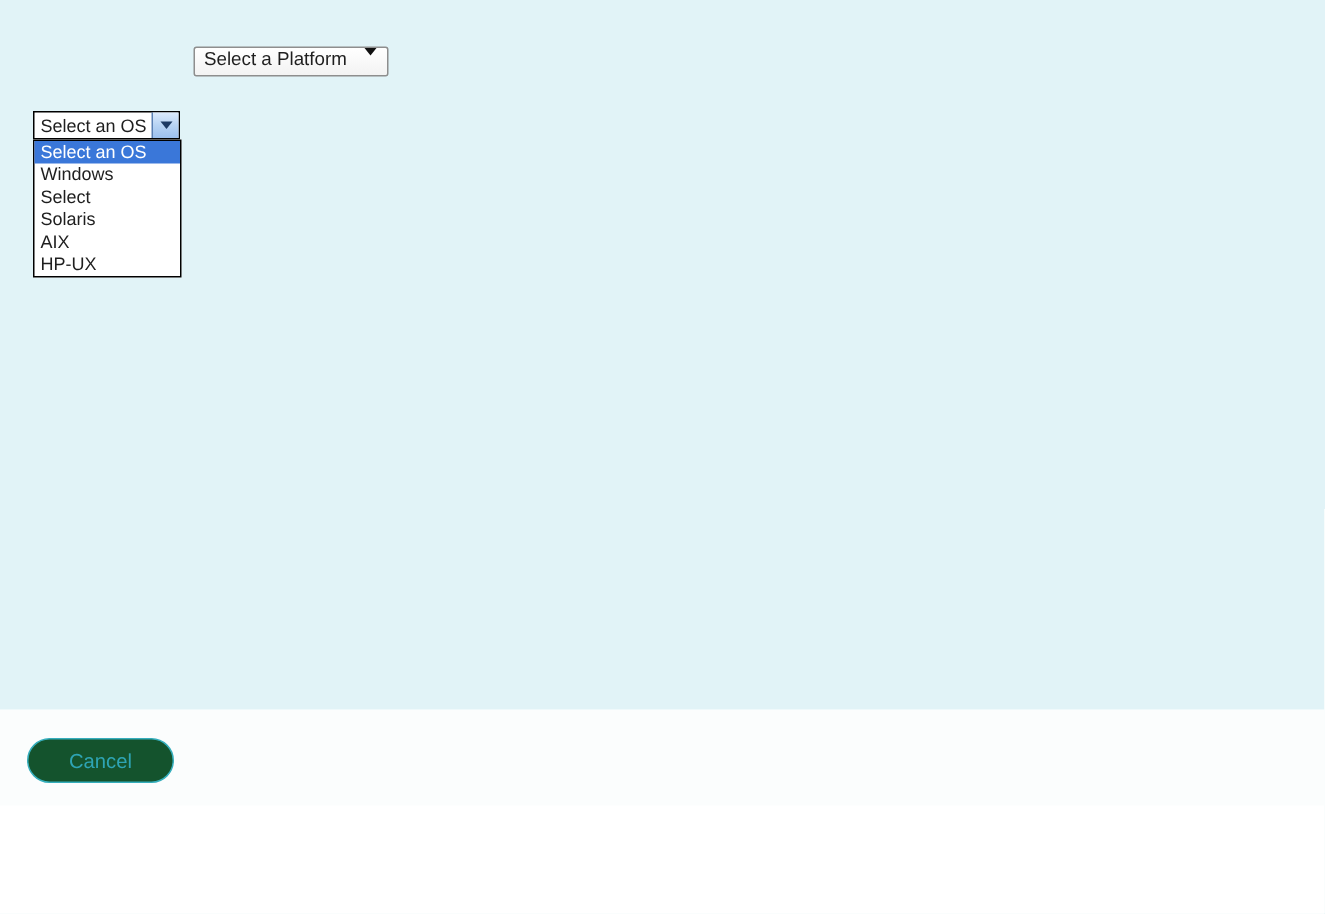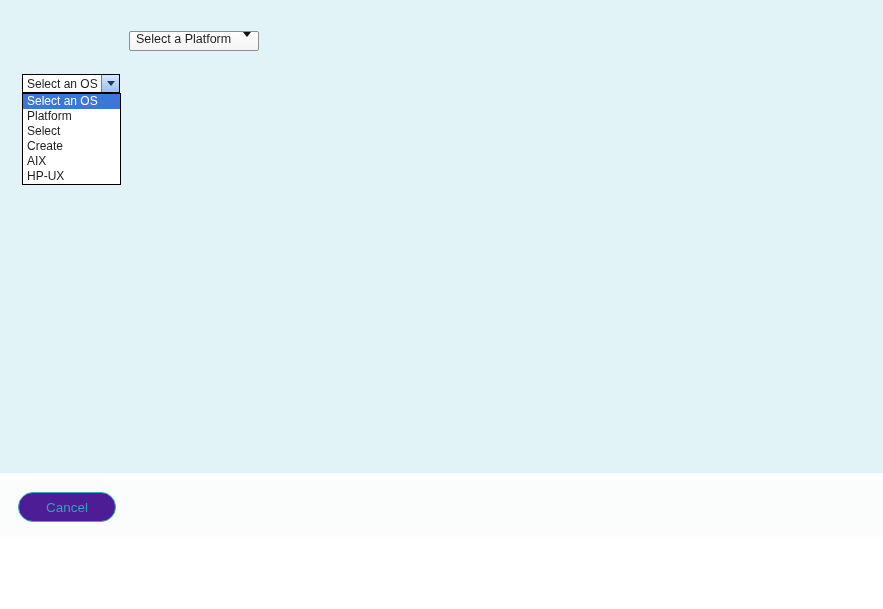--- a/index.html
+++ b/index.html
@@ -34,44 +34,44 @@
   
   .plain-select{display:inline-flex;height:20px;box-sizing:border-box;margin-left:9px;
     border:1px solid #8e8e8e;border-radius:2px;background:linear-gradient(180deg,#ffffff 0%,#f3f3f3 100%);
     padding:0 7px 0 6px;cursor:pointer;}
   .plain-select .sel-text{font-size:12.5px;color:#1f1f1f;white-space:nowrap;}
   .plain-select .arrow-down{margin-left:12px;border-top-color:#111111;}
 
   
   .footer{height:64px;background:#fbfdfd;box-sizing:border-box;padding:19px 0 0 18px;}
   .cancel-btn{display:inline-block;min-width:98px;height:30px;box-sizing:border-box;
-    border:1px solid #35aebc;border-radius:15px;background:#4c1d95;color:#2ea4b4;
+    border:1px solid #35aebc;border-radius:15px;background:#14532d;color:#2ea4b4;
     font-size:13.5px;font-family:"Liberation Sans",sans-serif;cursor:pointer;padding:0 24px;}
 </style>
 </head>
 <body>
 
 <div class="page">
 
 
   <div class="content">
     <div class="selects-row">
 
       <div class="os-combo-wrap">
         <div class="combo">
           <span class="combo-text">Select an OS</span>
           <span class="combo-btn">
             <span class="arrow-down"></span>
           </span>
         </div>
         <ul class="combo-list">
           <li class="selected">Select an OS</li>
-          <li>Platform</li>
+          <li>Windows</li>
           <li>Select</li>
-          <li>Create</li>
+          <li>Solaris</li>
           <li>AIX</li>
           <li>HP-UX</li>
         </ul>
       </div>
 
       <div class="plain-select">
         <span class="sel-text">Select a Platform</span>
         <span class="arrow-down"></span>
       </div>
 

